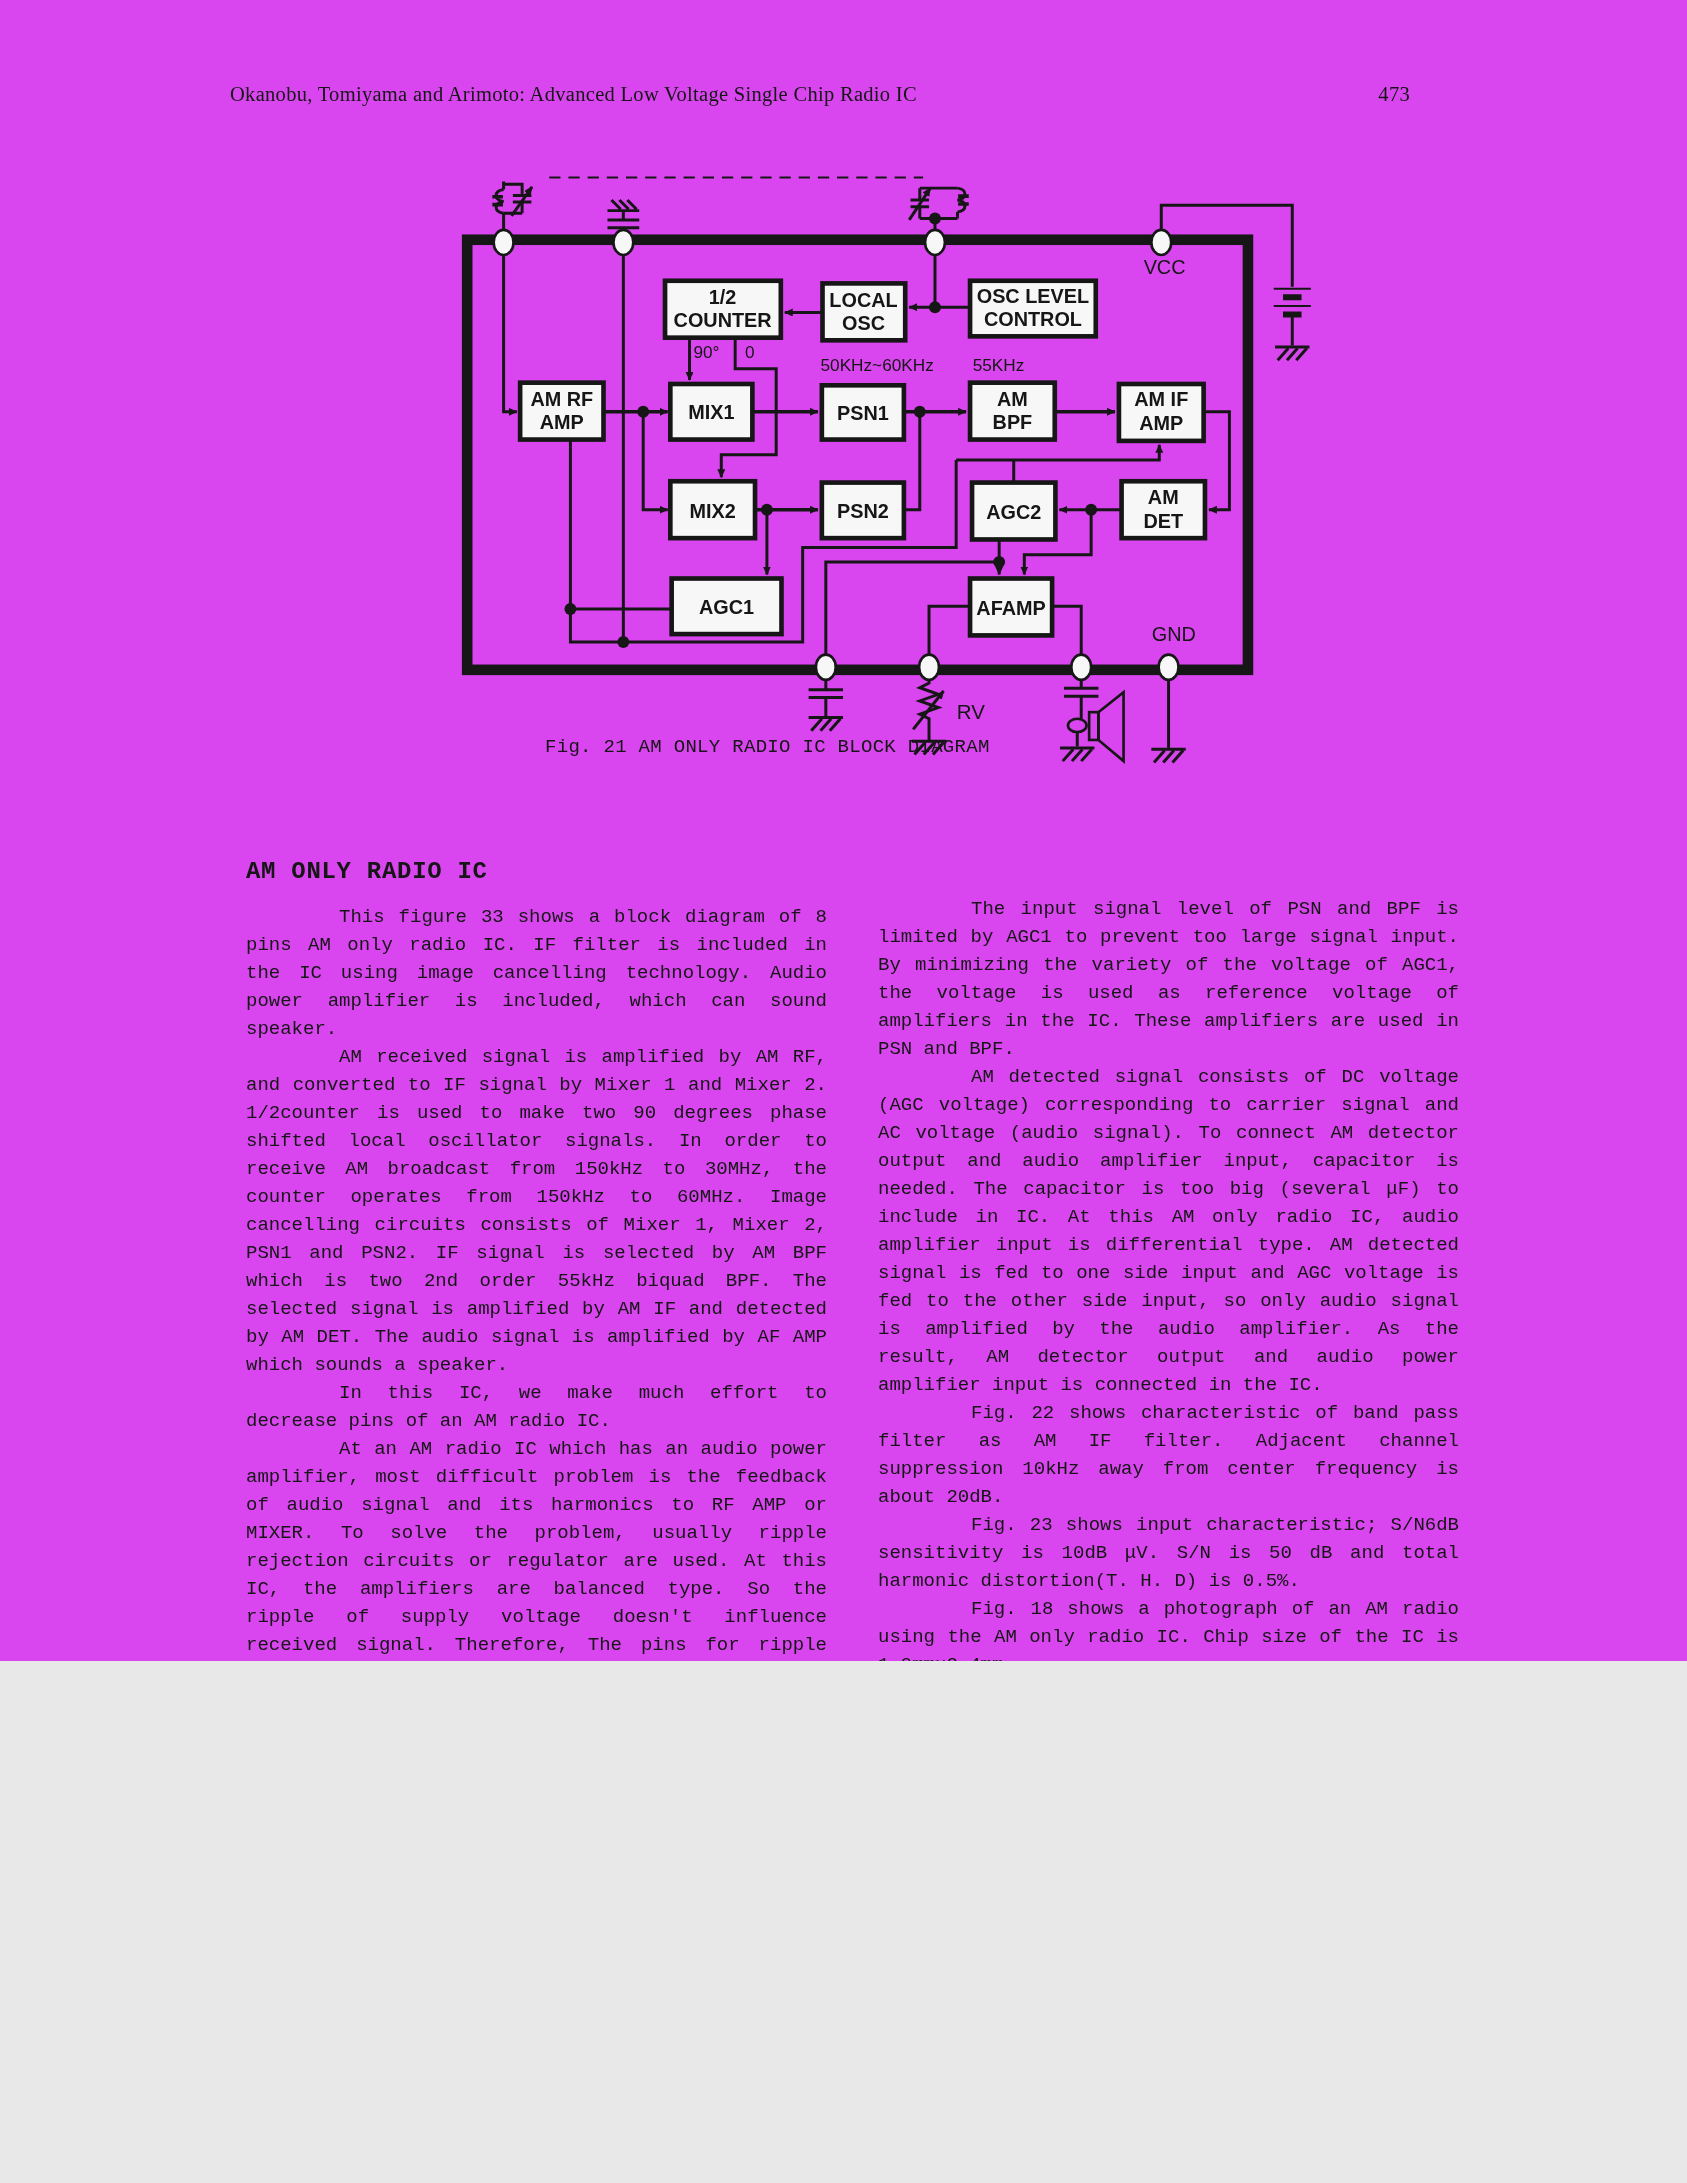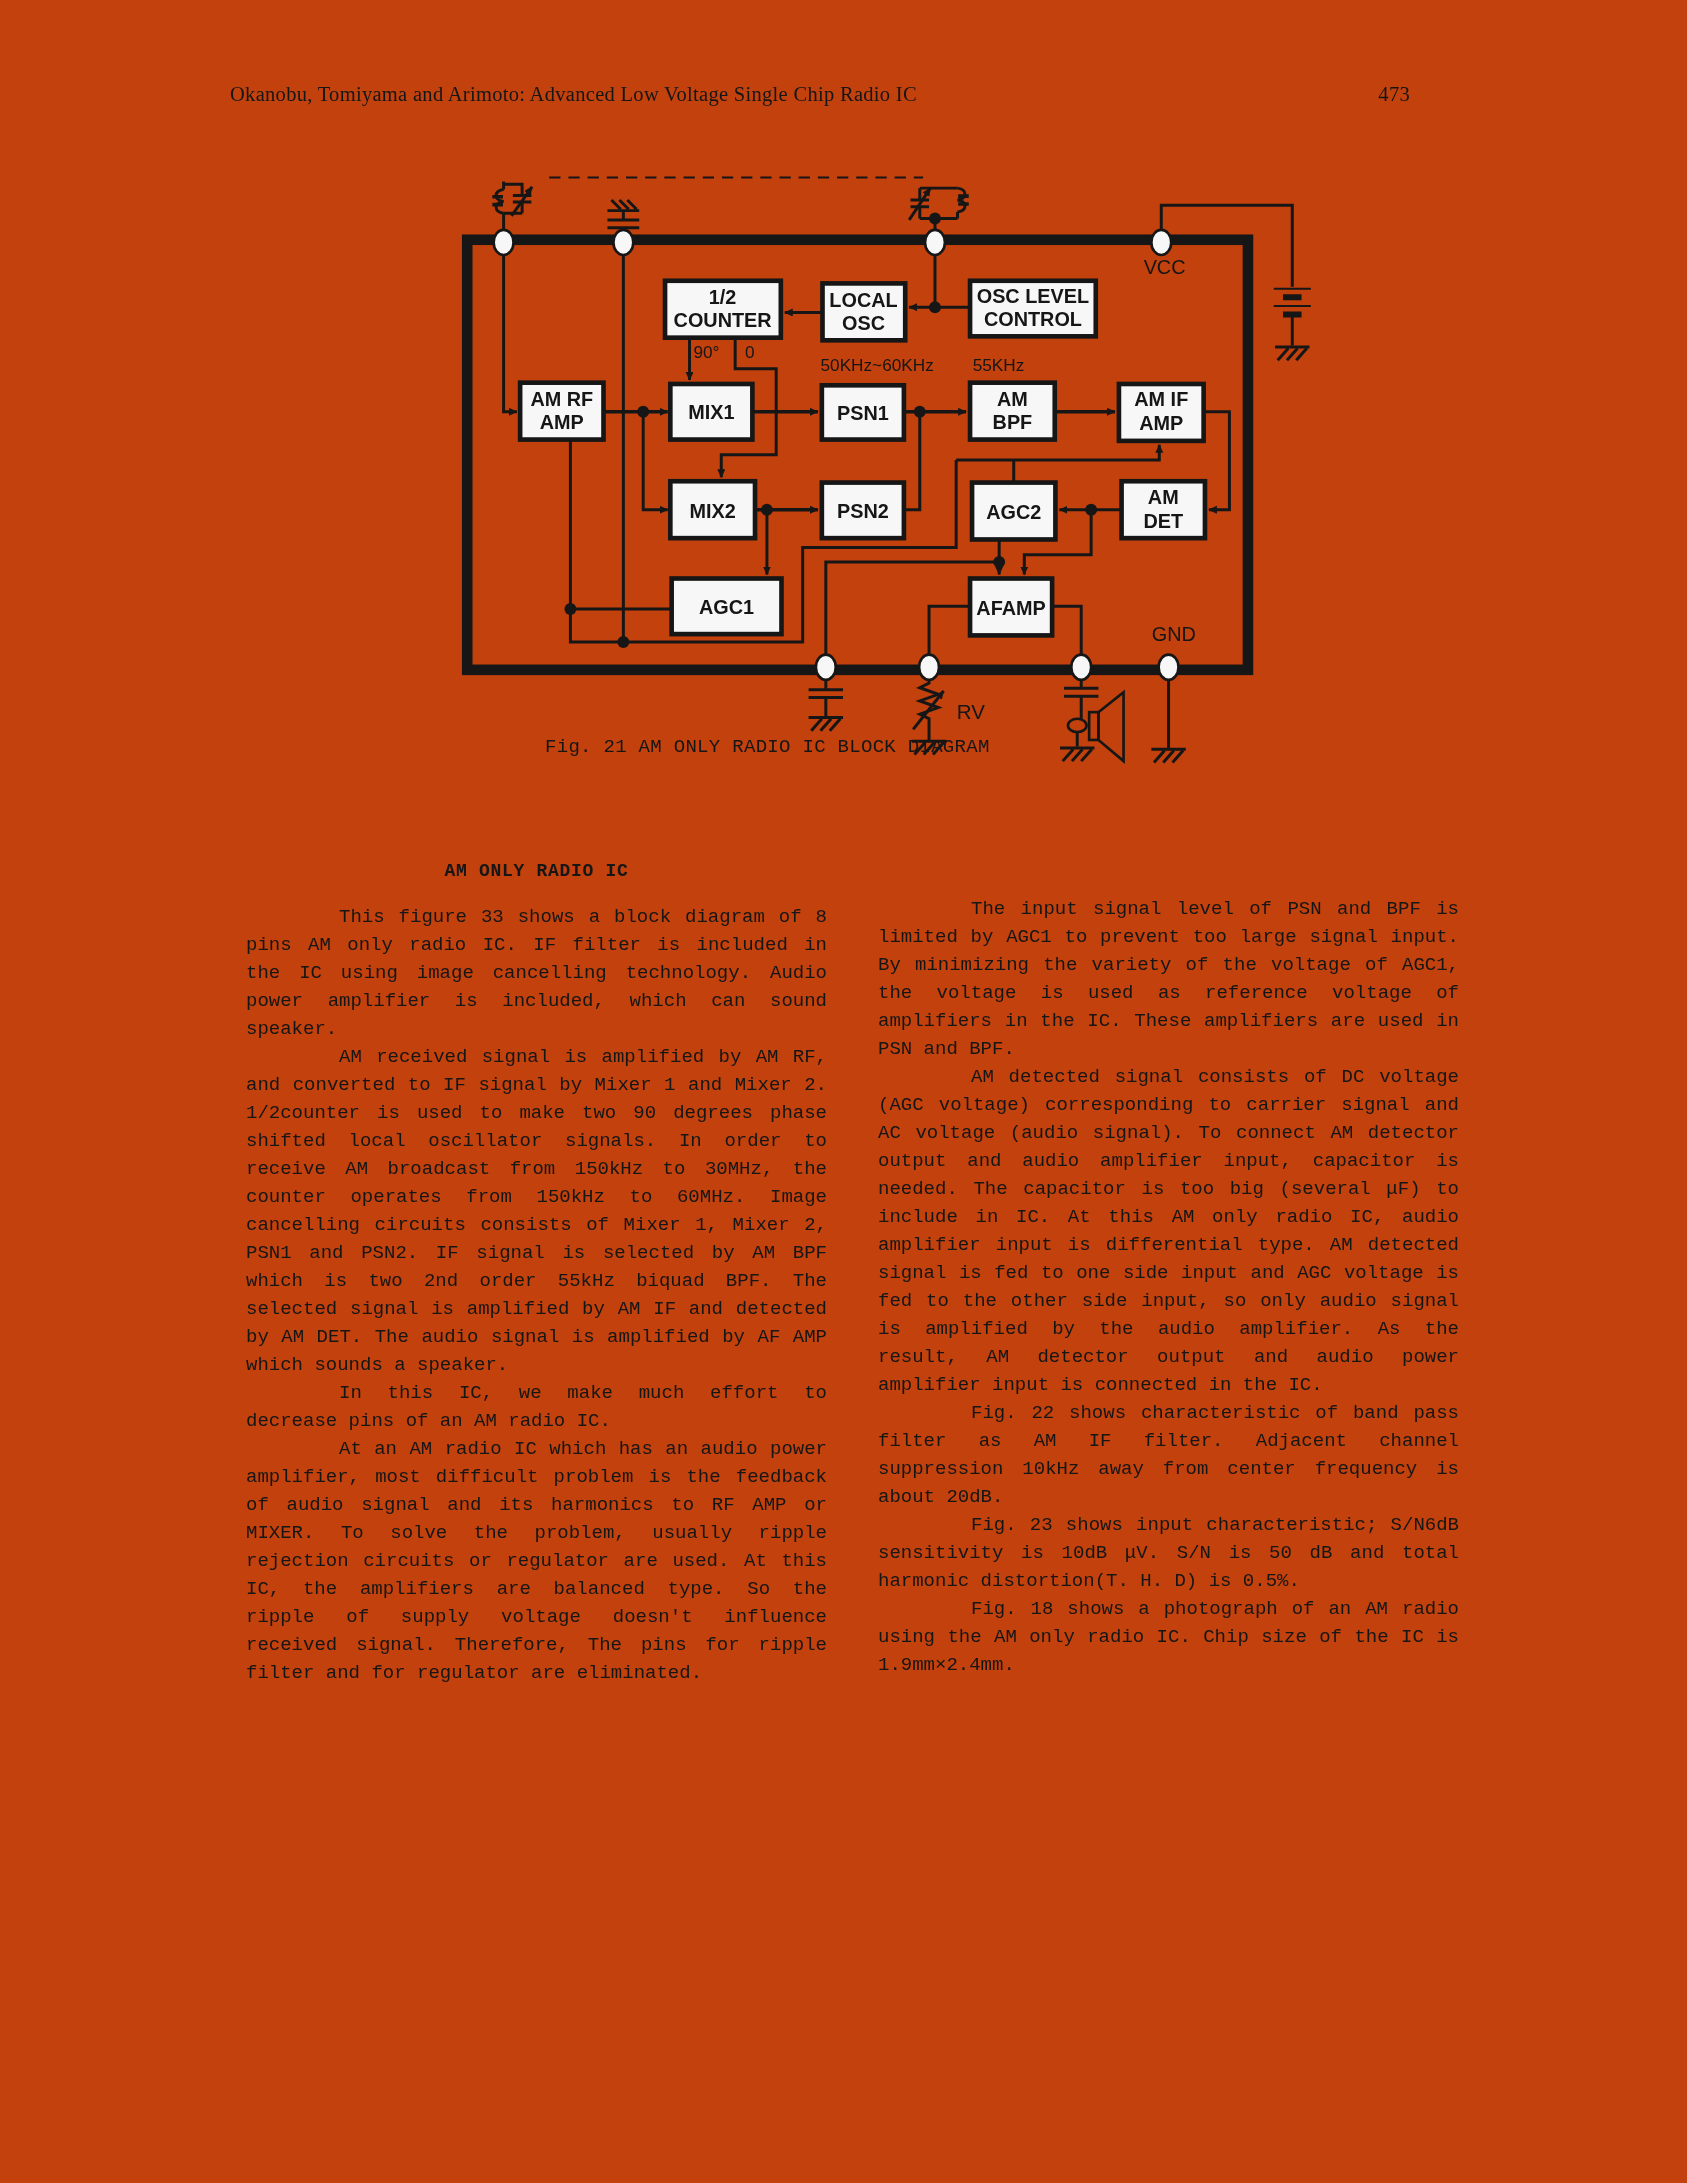--- a/index.html
+++ b/index.html
@@ -1,16 +1,16 @@
 <!DOCTYPE html>
 <html style="font-size:10.6px"><head>
 <meta charset="utf-8">
 <style>
   html,body{margin:0;padding:0;background:#e8e8e8;}
-  #page{position:relative;width:1687px;height:2183px;background:#c2410c;overflow:hidden;
+  #page{position:relative;width:1687px;height:1661px;background:#d946ef;overflow:hidden;
         font-family:"Liberation Mono", monospace;color:#161616;}
   
   #hdr{position:absolute;left:230px;top:83px;width:1180px;display:flex;
        justify-content:space-between;font-family:"Liberation Serif", serif;
        font-size:20.5px;letter-spacing:0.3px;}
   
   #fig{position:absolute;left:450px;top:159px;width:880px;height:622px;}
   #fig svg{width:100%;height:100%;}
   .blk{fill:#f7f7f7;stroke:#161616;stroke-width:7;}
   .ic{fill:none;stroke:#161616;stroke-width:16;}
@@ -26,21 +26,21 @@
   .small{font-family:"Liberation Sans", sans-serif;font-size:26px;fill:#161616;
        font-weight:normal;text-anchor:start;}
   .plain{font-family:"Liberation Sans", sans-serif;font-size:30px;fill:#161616;
        font-weight:normal;text-anchor:middle;}
   #caption{position:absolute;left:545px;top:736px;font-size:19px;letter-spacing:0.3px;}
   
   .col{position:absolute;top:857px;width:581px;font-size:19px;line-height:28px;
        text-align:justify;}
   #colL{left:246px;}
   #colR{left:878px;padding-top:38px;}
-  .col h3{margin:0 0 17px 0;font-size:18px;text-align:center;font-weight:bold;
+  .col h3{margin:0 0 17px 0;font-size:24px;text-align:left;font-weight:bold;
           letter-spacing:0.7px;line-height:29px;}
   .col p{margin:0;text-indent:93px;}
 </style>
 </head>
 <body>
 
 <div id="page">
 
   <div id="hdr">
     <span>Okanobu, Tomiyama and Arimoto:   Advanced Low Voltage Single Chip Radio IC</span>

